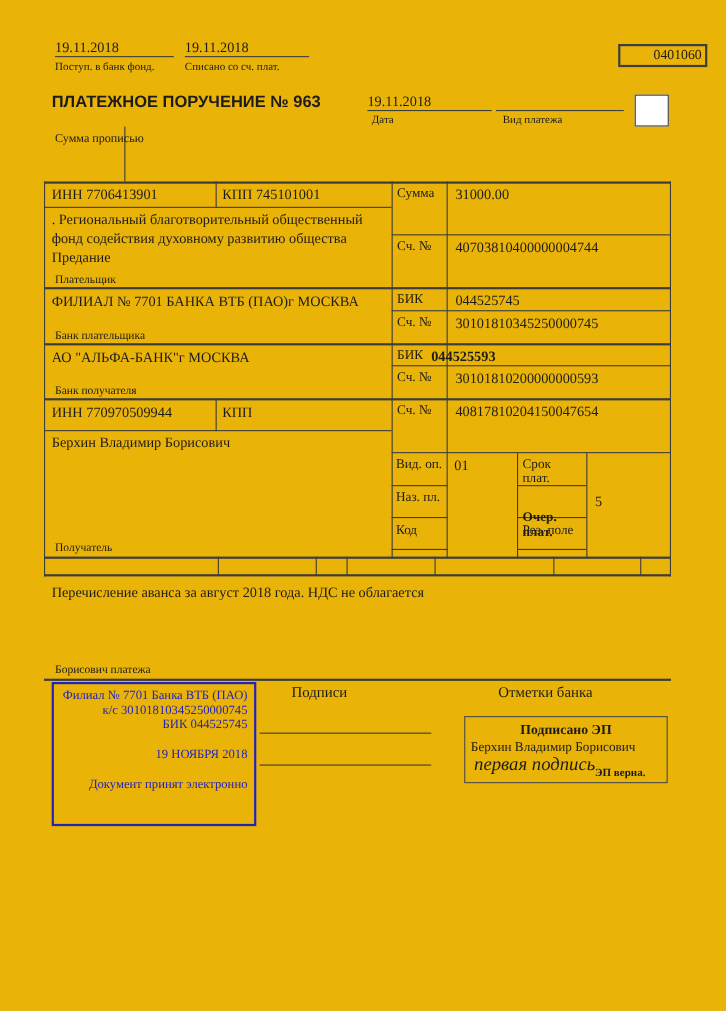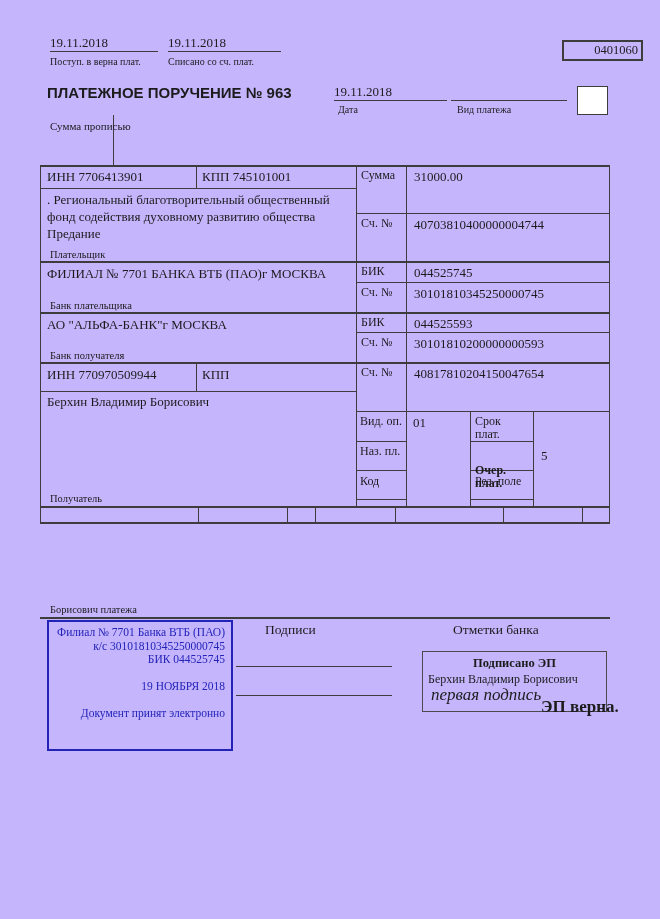--- a/index.html
+++ b/index.html
@@ -1,19 +1,19 @@
 <!DOCTYPE html>
 <html><head>
 <meta charset="utf-8">
 <style>
   html,body{margin:0;padding:0;background:#e8e8e8;}
   .page{
     position:relative;
     width:660px;height:919px;
-    background:#c4b5fd;
+    background:#eab308;
     font-family:"Liberation Serif","DejaVu Serif",serif;
     color:#1c1c1c;
     overflow:hidden;
   }
   .abs{position:absolute;}
   .cell{font-size:13px;line-height:15px;white-space:nowrap;}
   .wrap{white-space:normal;}
   .lbl{font-size:10.5px;line-height:12px;white-space:nowrap;}
   .lbl-sm{font-size:10px;line-height:11px;white-space:nowrap;}
   .col-lbl{font-size:12px;line-height:13px;}
@@ -31,21 +31,21 @@
   .h14{font-size:13.5px;white-space:nowrap;}
 </style>
 </head>
 <body>
 
 <div class="page">
 
   <div class="abs ufield" style="left:50px;top:35px;width:108px;">
     <span>19.11.2018</span>
   </div>
-  <div class="abs lbl-sm" style="left:50px;top:56px;">Поступ. в верна плат.</div>
+  <div class="abs lbl-sm" style="left:50px;top:56px;">Поступ. в банк фонд.</div>
 
   <div class="abs ufield" style="left:168px;top:35px;width:113px;">
     <span>19.11.2018</span>
   </div>
   <div class="abs lbl-sm" style="left:168px;top:56px;">Списано со сч. плат.</div>
 
   <div class="abs codebox" style="left:562px;top:40px;width:50px;height:17px;padding-left:27px;">0401060</div>
 
   <div class="abs title" style="left:47px;top:84px;">ПЛАТЕЖНОЕ ПОРУЧЕНИЕ № 963</div>
 
@@ -109,41 +109,42 @@
 
   <div class="abs cell" style="left:47px;top:266px;">ФИЛИАЛ № 7701 БАНКА ВТБ (ПАО)г МОСКВА</div>
   <div class="abs col-lbl" style="left:361px;top:265px;">БИК</div>
   <div class="abs cell" style="left:414px;top:265px;">044525745</div>
   <div class="abs col-lbl" style="left:361px;top:286px;">Сч. №</div>
   <div class="abs cell" style="left:414px;top:286px;">30101810345250000745</div>
   <div class="abs lbl" style="left:50px;top:300px;">Банк плательщика</div>
 
   <div class="abs cell" style="left:47px;top:317px;">АО "АЛЬФА-БАНК"г МОСКВА</div>
   <div class="abs col-lbl" style="left:361px;top:316px;">БИК</div>
-  <div class="abs cell" style="left:414px;top:316px;">044525593</div>
+  <div class="abs cell" style="left:392px;top:316px;font-weight:bold;">044525593</div>
   <div class="abs col-lbl" style="left:361px;top:336px;">Сч. №</div>
   <div class="abs cell" style="left:414px;top:336px;">30101810200000000593</div>
   <div class="abs lbl" style="left:50px;top:350px;">Банк получателя</div>
 
   <div class="abs cell" style="left:47px;top:367px;">ИНН 770970509944</div>
   <div class="abs cell" style="left:202px;top:367px;">КПП</div>
   <div class="abs col-lbl" style="left:361px;top:366px;">Сч. №</div>
   <div class="abs cell" style="left:414px;top:366px;">40817810204150047654</div>
   <div class="abs cell" style="left:47px;top:394px;">Берхин Владимир Борисович</div>
   <div class="abs lbl" style="left:50px;top:493px;">Получатель</div>
 
   <div class="abs col-lbl" style="left:360px;top:415px;">Вид. оп.</div>
   <div class="abs cell" style="left:413px;top:415px;">01</div>
   <div class="abs col-lbl" style="left:360px;top:445px;">Наз. пл.</div>
   <div class="abs col-lbl" style="left:360px;top:475px;">Код</div>
   <div class="abs col-lbl wrap" style="left:475px;top:415px;width:52px;">Срок плат.</div>
   <div class="abs col-lbl wrap" style="left:475px;top:464px;width:52px;font-weight:bold;">Очер. плат.</div>
   <div class="abs col-lbl wrap" style="left:475px;top:475px;width:55px;">Рез. поле</div>
   <div class="abs cell" style="left:541px;top:448px;">5</div>
 
+  <div class="abs cell" style="left:47px;top:531px;">Перечисление аванса за август 2018 года. НДС не облагается</div>
   <div class="abs lbl" style="left:50px;top:604px;">Борисович платежа</div>
 
   <div class="abs stamp" style="left: 47px; top: 620px; width: 186px; height: 131px; border-color: rgb(35, 35, 184); color: rgb(35, 35, 184);">
     <div>Филиал № 7701 Банка ВТБ (ПАО)</div>
     <div>к/с 30101810345250000745</div>
     <div>БИК 044525745</div>
     <div></div>
     <div>19 НОЯБРЯ 2018</div>
     <div></div>
     <div>Документ принят электронно</div>
@@ -152,16 +153,16 @@
   <div class="abs h14" style="left:265px;top:622px;">Подписи</div>
   <div class="abs h14" style="left:453px;top:622px;">Отметки банка</div>
 
   <div class="hline" style="left:236px;top:666px;width:156px;height:1px;"></div>
   <div class="hline" style="left:236px;top:695px;width:156px;height:1px;"></div>
 
   <div class="abs epbox" style="left:422px;top:651px;width:185px;height:61px;">
     <div class="b" style="position:absolute;left:0;top:4px;width:100%;text-align:center;font-size:12.5px;">Подписано ЭП</div>
     <div style="position:absolute;left:5px;top:20px;font-size:12px;white-space:nowrap;">Берхин Владимир Борисович</div>
     <div class="i" style="position:absolute;left:8px;top:33px;font-size:17px;">первая подпись</div>
-    <div class="b" style="position:absolute;left:118px;top:45px;font-size:17px;white-space:nowrap;">ЭП верна.</div>
+    <div class="b" style="position:absolute;left:118px;top:45px;font-size:10px;white-space:nowrap;">ЭП верна.</div>
   </div>
 
 </div>
 
 </body></html>

